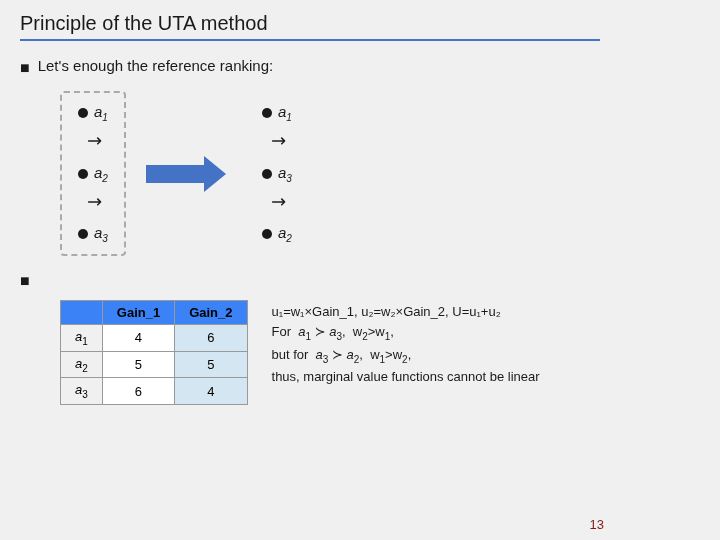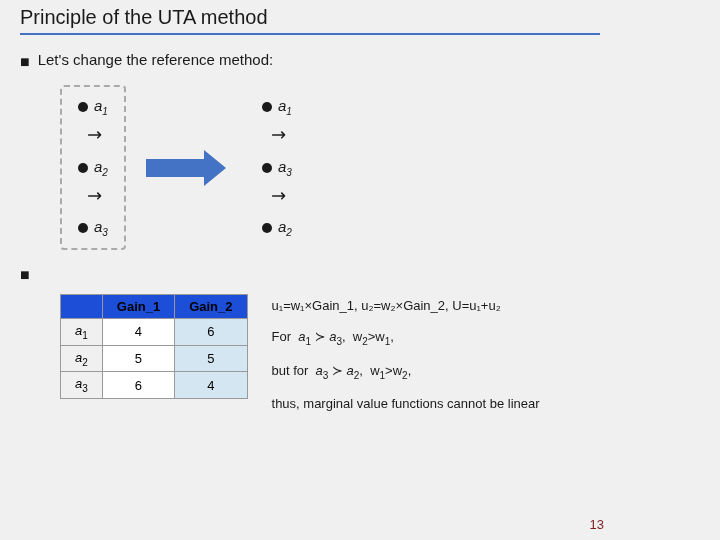--- a/index.html
+++ b/index.html
@@ -9,21 +9,21 @@
       background: #f0f0f0;
       font-family: Arial, sans-serif;
       font-size: 14px;
       position: relative;
       overflow: hidden;
     }
     .page {
       width: 620px;
       height: 540px;
       background: #f0f0f0;
-      padding: 6px 20px;
+      padding: 12px 20px;
       position: relative;
     }
     .title-section {
       border-bottom: 2px solid #4472c4;
       padding-bottom: 4px;
       margin-bottom: 16px;
     }
     .title {
       font-size: 20px;
       font-weight: normal;
@@ -104,33 +104,33 @@
     table.gain-table {
       border-collapse: collapse;
       font-size: 13px;
     }
     table.gain-table th, table.gain-table td {
       border: 1px solid #999;
       padding: 4px 14px;
       text-align: center;
     }
     table.gain-table th {
-      background: #1d4ed8;
+      background: #3b82f6;
       font-weight: bold;
     }
     table.gain-table td:nth-child(2) {
       background: #fff;
     }
     table.gain-table td:nth-child(3) {
       background: #d4e6f1;
     }
     .formula-area {
       display: flex;
       flex-direction: column;
-      gap: 16px;
+      gap: 5px;
       font-size: 13px;
       padding-top: 4px;
     }
     .formula-line {
       color: #1a1a1a;
     }
     .not-enough {
       color: #c00;
       font-weight: bold;
     }
@@ -153,21 +153,21 @@
 <body>
 
 <div class="page">
 
   <div class="title-section">
     <h1 class="title">Principle of the UTA method</h1>
   </div>
 
   <div class="bullet-section">
     <span class="bullet-dot">■</span>
-    <span class="bullet-text">Let's change the reference method:</span>
+    <span class="bullet-text">Let's enough the reference ranking:</span>
   </div>
 
   <div class="ranking-area">
 
     <div class="left-ranking">
 
       <div class="rank-row">
         <span class="rank-dot"></span>
         <span class="rank-label"><i>a</i><sub>1</sub></span>
       </div>

